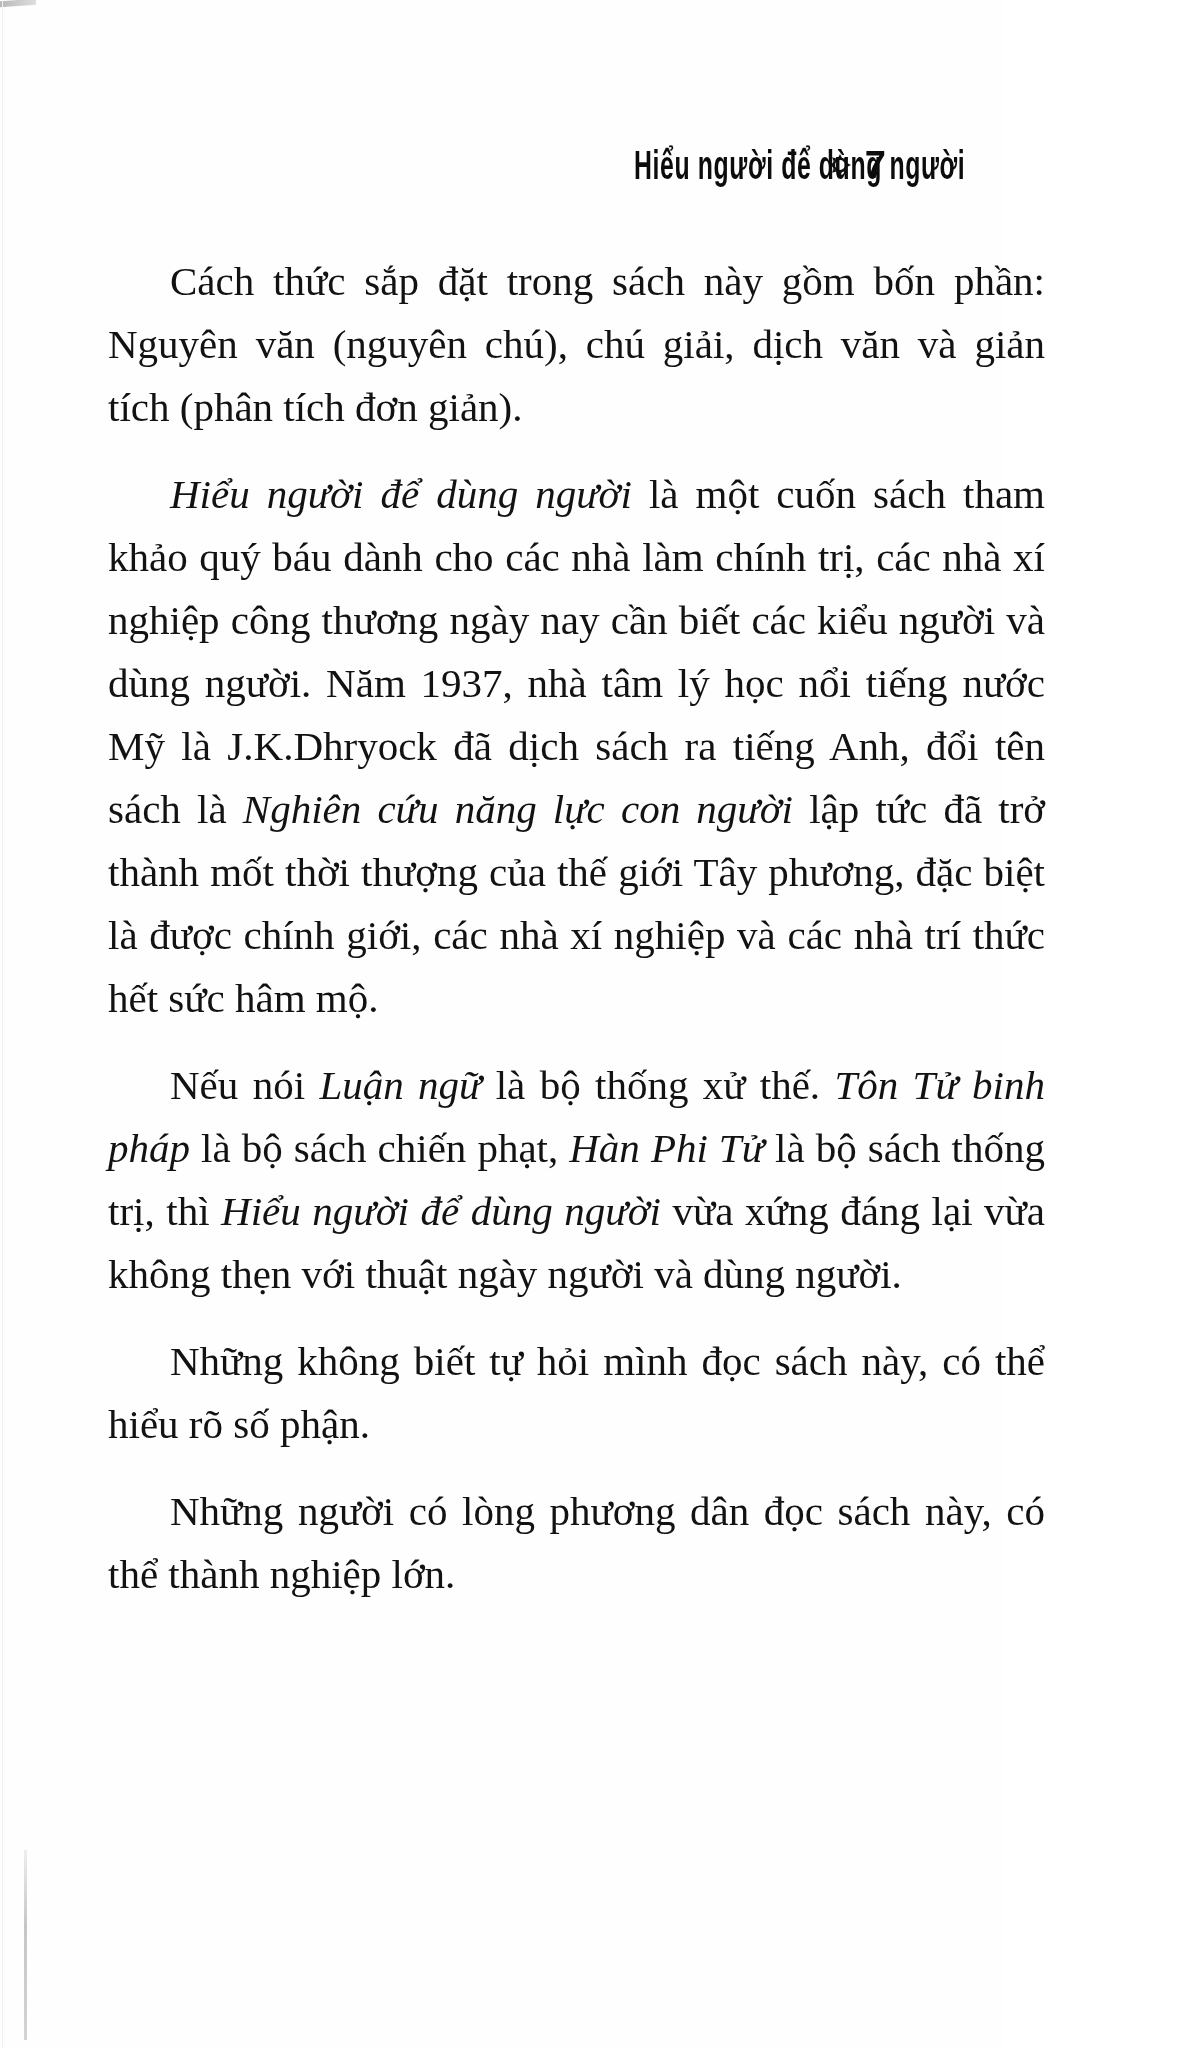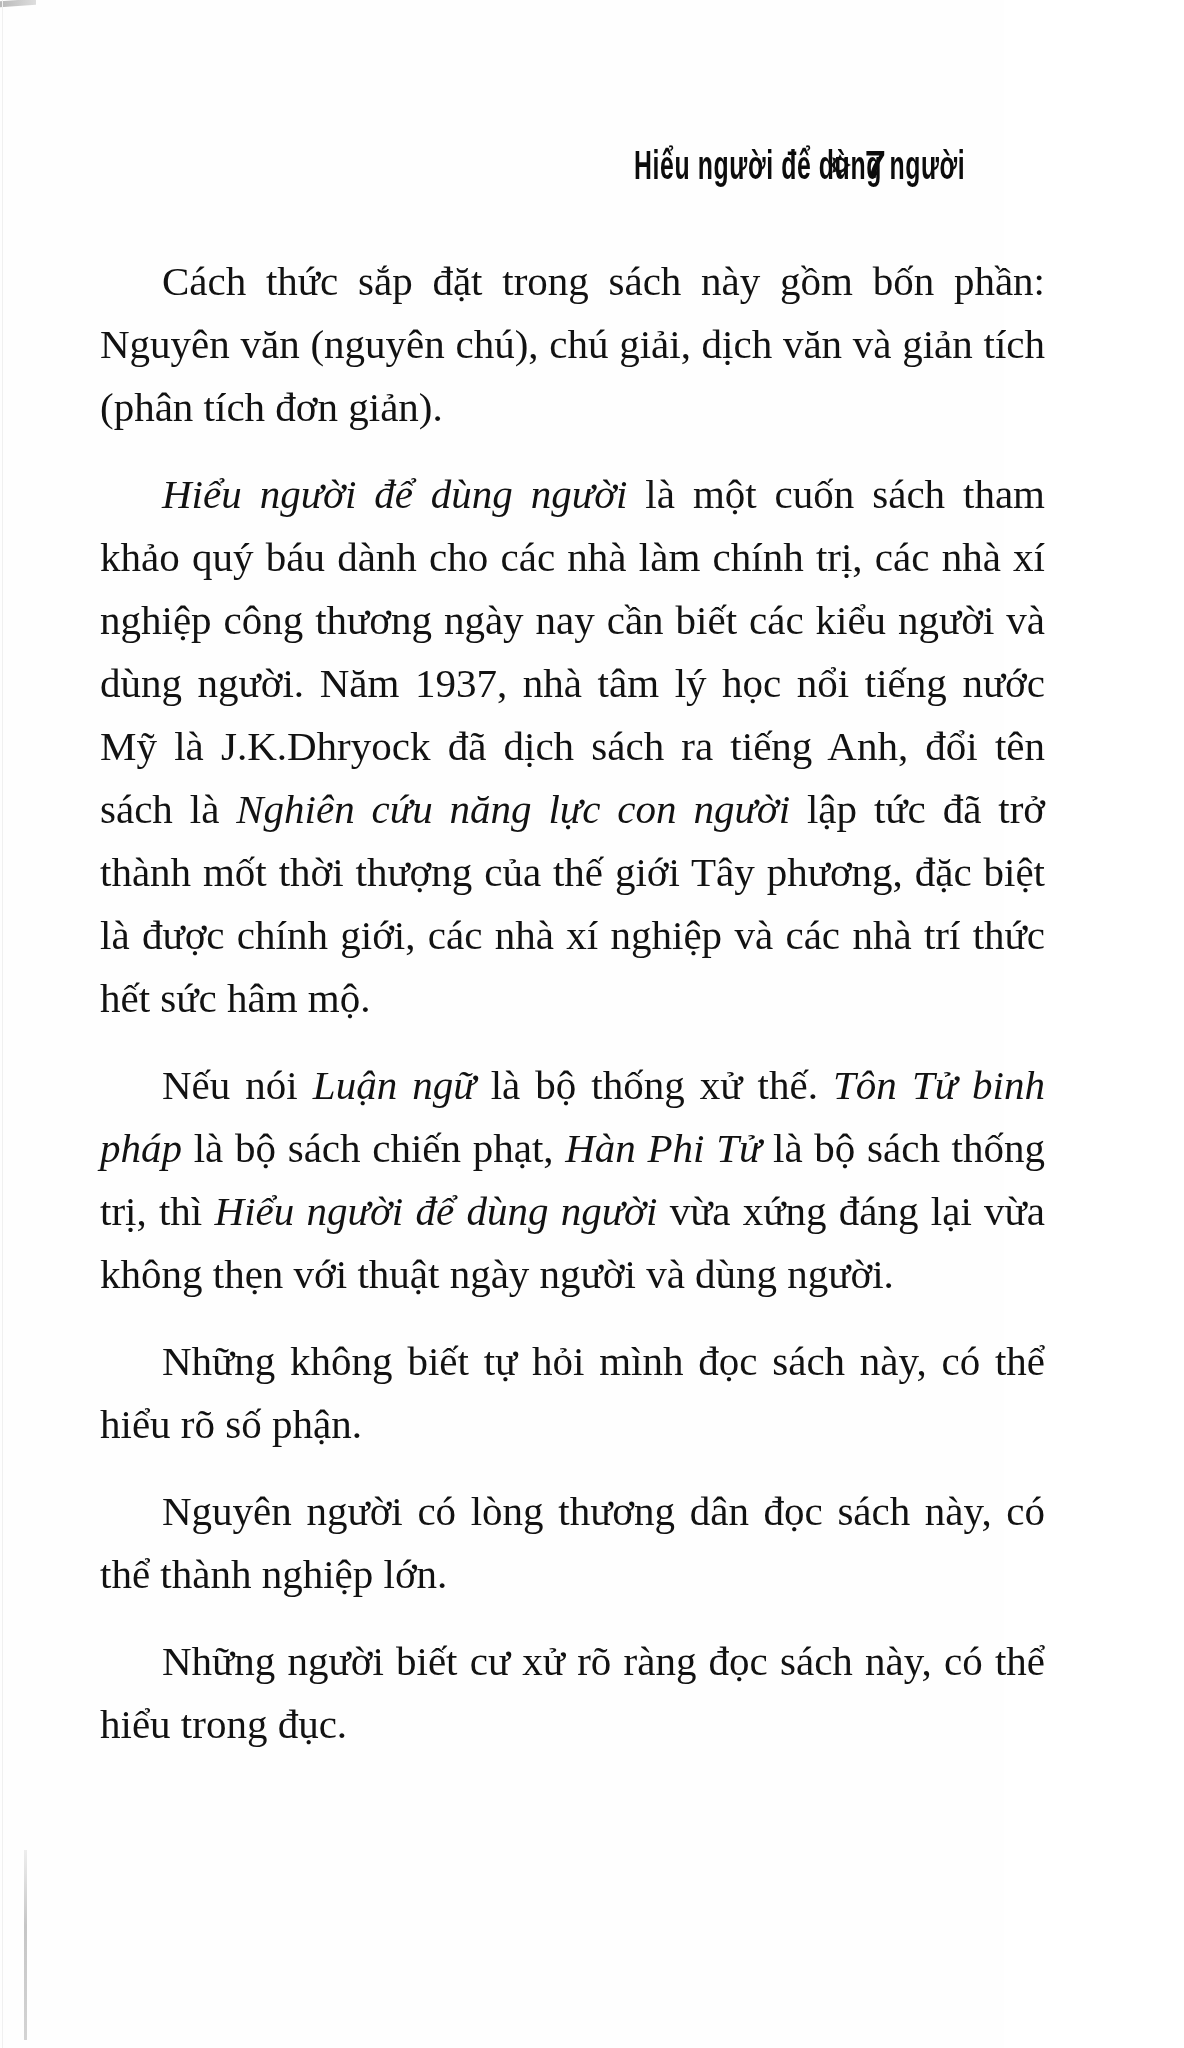--- a/index.html
+++ b/index.html
@@ -90,21 +90,21 @@
       left: 100px;
       top: 250px;
       width: 945px;
       font-family: "Liberation Serif", "DejaVu Serif", serif;
       font-size: 41px;
       line-height: 63px;
       text-align: justify;
       color: #121212;
     }
     .para {
-      margin: 0 0 24px 0;
+      margin: 0 0 24px 8px;
       text-indent: 62px;
     }
     .para em {
       font-style: italic;
     }
   </style>
 </head>
 <body>
 
 <div class="page">
@@ -130,16 +130,15 @@
       </svg>
     </span>
     <span class="page-number">7</span>
   </div>
 
   <div class="body-text">
     <p class="para"><span>Cách thức sắp đặt trong sách này gồm bốn phần: Nguyên văn (nguyên chú), chú giải, dịch văn và giản tích (phân tích đơn giản).</span></p>
     <p class="para"><em>Hiểu người để dùng người</em><span> là một cuốn sách tham khảo quý báu dành cho các nhà làm chính trị, các nhà xí nghiệp công thương ngày nay cần biết các kiểu người và dùng người. Năm 1937, nhà tâm lý học nổi tiếng nước Mỹ là J.K.Dhryock đã dịch sách ra tiếng Anh, đổi tên sách là </span><em>Nghiên cứu năng lực con người</em><span> lập tức đã trở thành mốt thời thượng của thế giới Tây phương, đặc biệt là được chính giới, các nhà  xí nghiệp và các nhà trí thức hết sức hâm mộ.</span></p>
     <p class="para"><span>Nếu nói </span><em>Luận ngữ</em><span> là bộ thống xử thế. </span><em>Tôn Tử binh pháp</em><span> là bộ sách chiến phạt, </span><em>Hàn Phi Tử</em><span> là bộ sách thống trị, thì </span><em>Hiểu người để dùng người</em><span> vừa xứng đáng lại vừa không thẹn với thuật ngày người và dùng người.</span></p>
     <p class="para"><span>Những không biết tự hỏi mình đọc sách này, có thể hiểu rõ số phận.</span></p>
-    <p class="para"><span>Nguyên người có lòng thương dân đọc sách này, có thể thành nghiệp lớn.</span></p>
-    <p class="para"><span>Những người biết cư xử rõ ràng đọc sách này, có thể hiểu trong đục.</span></p>
+    <p class="para"><span>Những người có lòng phương dân đọc sách này, có thể thành nghiệp lớn.</span></p>
   </div>
 </div>
 
 </body></html>

